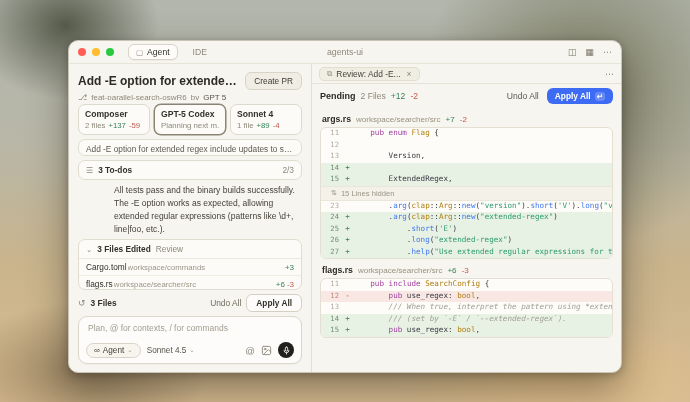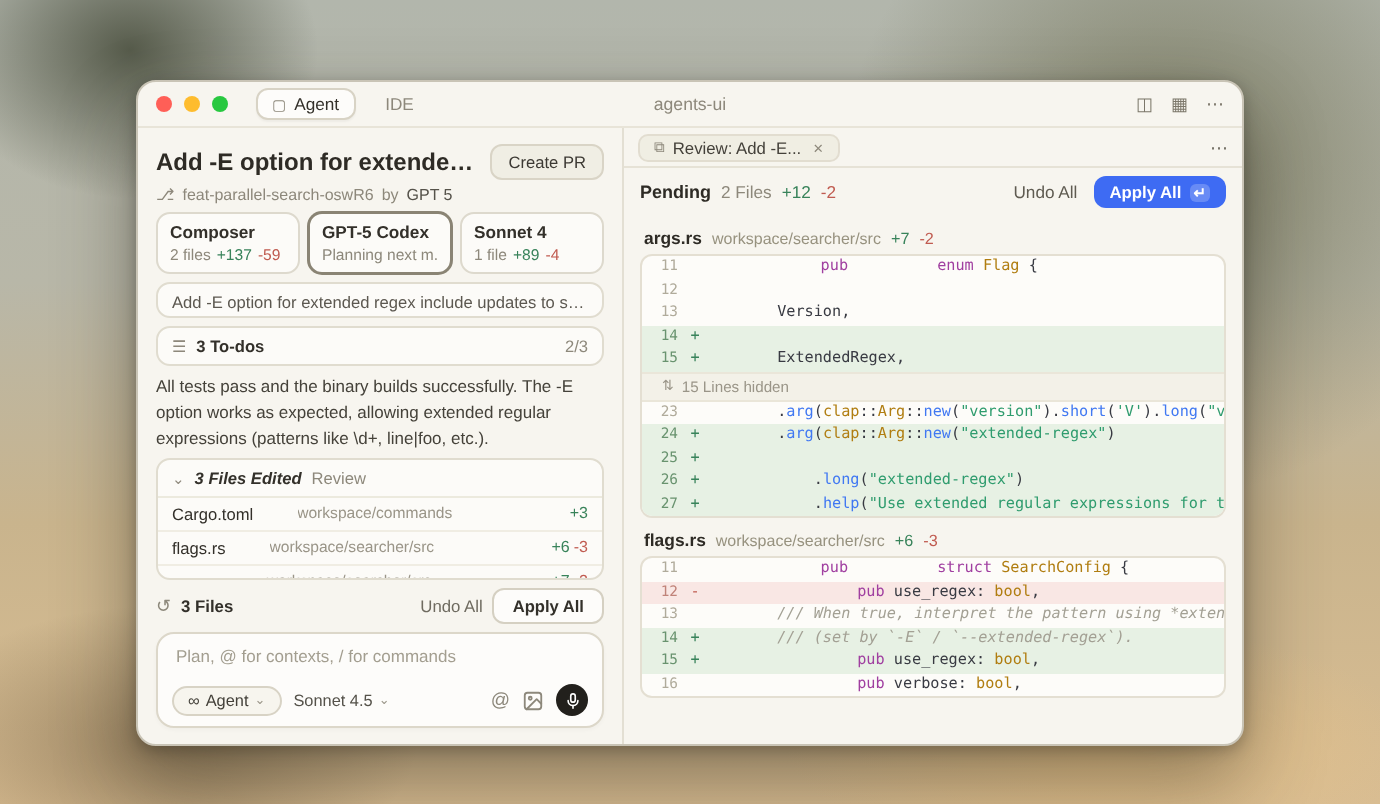--- a/index.html
+++ b/index.html
@@ -61,28 +61,28 @@
   .ac-sub .plus,.ac-sub .minus{margin-left:3px;}
   .plus{color:#38835a;}
   .minus{color:#c05b50;}
   .prompt-box,.todos-box{border:1px solid #e0dccf;border-radius:7px;background:#fcfbf8;
     padding:4px 7px;font-size:8.3px;box-sizing:border-box;}
   .prompt-box{color:#5c5850;white-space:nowrap;overflow:hidden;text-overflow:ellipsis;}
   .todos-box{display:flex;align-items:center;justify-content:space-between;}
   .td-left{display:inline-flex;align-items:center;gap:5px;color:#33302a;font-weight:600;}
   .td-left .ic{color:#8d887b;font-weight:400;font-size:8px;}
   .td-count{color:#8d887b;}
-  .summary{font-size:8.5px;line-height:1.5;color:#45423a;}
+  .summary{font-size:8.5px;line-height:1.5;color:#45423a;margin-left:36px;}
   .files-card{border:1px solid #e0dccf;border-radius:7px;background:#fcfbf8;overflow:hidden;}
   .fc-head{display:flex;align-items:center;gap:5px;padding:4px 7px;
     border-bottom:1px solid #eceade;}
   .fc-chev{font-size:7.5px;color:#8d887b;}
-  .fc-label{font-size:8.3px;font-weight:700;color:#33302a;font-style:italic;}
+  .fc-label{font-size:8.3px;font-weight:700;color:#33302a;}
   .fc-review{font-size:8.3px;color:#8d887b;}
-  .file-row{display:flex;align-items:flex-start;gap:22px;padding:3px 7px;font-size:8.3px;}
+  .file-row{display:flex;align-items:flex-end;gap:1px;padding:3px 7px;font-size:8.3px;}
   .file-row + .file-row{border-top:1px solid #f0ede3;}
   .fr-name{color:#33302a;font-weight:500;white-space:nowrap;}
   .fr-path{color:#9a9588;font-size:7.8px;white-space:nowrap;overflow:hidden;
     text-overflow:ellipsis;flex:1;}
   .fr-counts{margin-left:auto;white-space:nowrap;font-size:8px;}
   .fr-counts .minus{margin-left:2px;}
   .apply-bar{display:flex;align-items:center;gap:5px;font-size:8.4px;}
   .ab-ic{color:#8d887b;font-size:9px;}
   .ab-files{font-weight:700;color:#33302a;}
   .spacer{flex:1;}
@@ -136,21 +136,21 @@
   .dl.add{background:#e7f1e4;}
   .dl.add .ln{color:#69936f;}
   .dl.add .sg{color:#38835a;}
   .dl.del{background:#f9e7e4;}
   .dl.del .ln{color:#c08379;}
   .dl.del .sg{color:#c05b50;}
   .hidden-row{height:13px;background:#f3f1e8;border-top:1px solid #eae6d9;
     border-bottom:1px solid #eae6d9;display:flex;align-items:center;gap:4px;
     padding-left:10px;font-size:7.6px;color:#9a9588;}
   .hid-ic{font-size:7px;}
-  .c-kw{color:#a03fa0;margin-left:40px;}
+  .c-kw{color:#a03fa0;}
   .c-ty{color:#b07d10;}
   .c-fn{color:#4078f2;}
   .c-str{color:#2f9c6e;}
   .c-cm{color:#a3a094;font-style:italic;}
   .c-pl{color:#383a42;}
 </style>
 </head>
 <body>
 
 <div class="bgshape sh-tree-left"></div>
@@ -342,20 +342,21 @@
                 <span class="cd"><span class="c-pl">        .</span><span class="c-fn">arg</span><span class="c-pl">(</span><span class="c-ty">clap</span><span class="c-pl">::</span><span class="c-ty">Arg</span><span class="c-pl">::</span><span class="c-fn">new</span><span class="c-pl">(</span><span class="c-str">"version"</span><span class="c-pl">).</span><span class="c-fn">short</span><span class="c-pl">(</span><span class="c-str">'V'</span><span class="c-pl">).</span><span class="c-fn">long</span><span class="c-pl">(</span><span class="c-str">"version"</span></span>
               </div>
               <div class="dl add">
                 <span class="ln">24</span>
                 <span class="sg">+</span>
                 <span class="cd"><span class="c-pl">        .</span><span class="c-fn">arg</span><span class="c-pl">(</span><span class="c-ty">clap</span><span class="c-pl">::</span><span class="c-ty">Arg</span><span class="c-pl">::</span><span class="c-fn">new</span><span class="c-pl">(</span><span class="c-str">"extended-regex"</span><span class="c-pl">)</span></span>
               </div>
               <div class="dl add">
                 <span class="ln">25</span>
                 <span class="sg">+</span>
+                <span class="cd"><span class="c-pl">            .</span><span class="c-fn">short</span><span class="c-pl">(</span><span class="c-str">'E'</span><span class="c-pl">)</span></span>
               </div>
               <div class="dl add">
                 <span class="ln">26</span>
                 <span class="sg">+</span>
                 <span class="cd"><span class="c-pl">            .</span><span class="c-fn">long</span><span class="c-pl">(</span><span class="c-str">"extended-regex"</span><span class="c-pl">)</span></span>
               </div>
               <div class="dl add">
                 <span class="ln">27</span>
                 <span class="sg">+</span>
                 <span class="cd"><span class="c-pl">            .</span><span class="c-fn">help</span><span class="c-pl">(</span><span class="c-str">"Use extended regular expressions for the pattern"</span></span>
@@ -366,21 +367,21 @@
             <div class="diff-file-head">
               <span class="dh-name">flags.rs</span>
               <span class="dh-path">workspace/searcher/src</span>
               <span class="plus">+6</span>
               <span class="minus">-3</span>
             </div>
             <div class="code-card">
               <div class="dl ctx">
                 <span class="ln">11</span>
                 <span class="sg"></span>
-                <span class="cd"><span class="c-pl">    </span><span class="c-kw">pub</span><span class="c-pl"> </span><span class="c-kw">struct</span><span class="c-pl"> </span><span class="c-ty">SearchConfig</span><span class="c-pl"> {</span></span>
+                <span class="cd"><span class="c-pl">    </span><span class="c-kw">pub</span><span class="c-pl"> </span><span class="c-kw">include</span><span class="c-pl"> </span><span class="c-ty">SearchConfig</span><span class="c-pl"> {</span></span>
               </div>
               <div class="dl del">
                 <span class="ln">12</span>
                 <span class="sg">-</span>
                 <span class="cd"><span class="c-pl">        </span><span class="c-kw">pub</span><span class="c-pl"> use_regex: </span><span class="c-ty">bool</span><span class="c-pl">,</span></span>
               </div>
               <div class="dl ctx">
                 <span class="ln">13</span>
                 <span class="sg"></span>
                 <span class="cd"><span class="c-cm">        /// When true, interpret the pattern using *extended* regular expressions</span></span>
@@ -388,24 +389,19 @@
               <div class="dl add">
                 <span class="ln">14</span>
                 <span class="sg">+</span>
                 <span class="cd"><span class="c-cm">        /// (set by `-E` / `--extended-regex`).</span></span>
               </div>
               <div class="dl add">
                 <span class="ln">15</span>
                 <span class="sg">+</span>
                 <span class="cd"><span class="c-pl">        </span><span class="c-kw">pub</span><span class="c-pl"> use_regex: </span><span class="c-ty">bool</span><span class="c-pl">,</span></span>
               </div>
-              <div class="dl ctx">
-                <span class="ln">16</span>
-                <span class="sg"></span>
-                <span class="cd"><span class="c-pl">        </span><span class="c-kw">pub</span><span class="c-pl"> verbose: </span><span class="c-ty">bool</span><span class="c-pl">,</span></span>
-              </div>
             </div>
           </div>
         </div>
     </div>
 
   </div>
 </div>
 
 </body></html>

